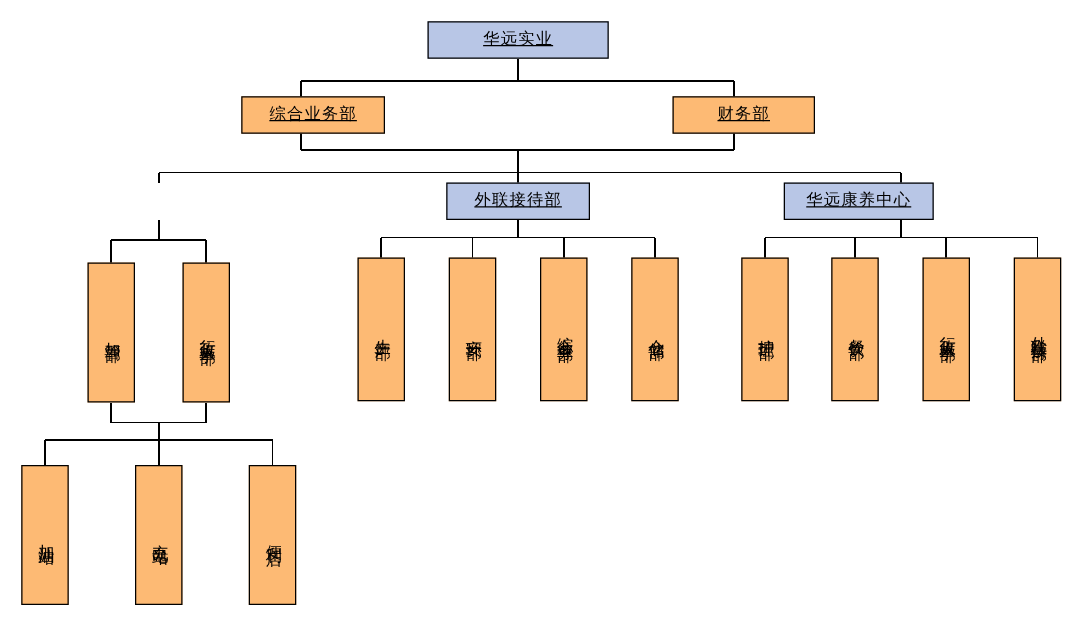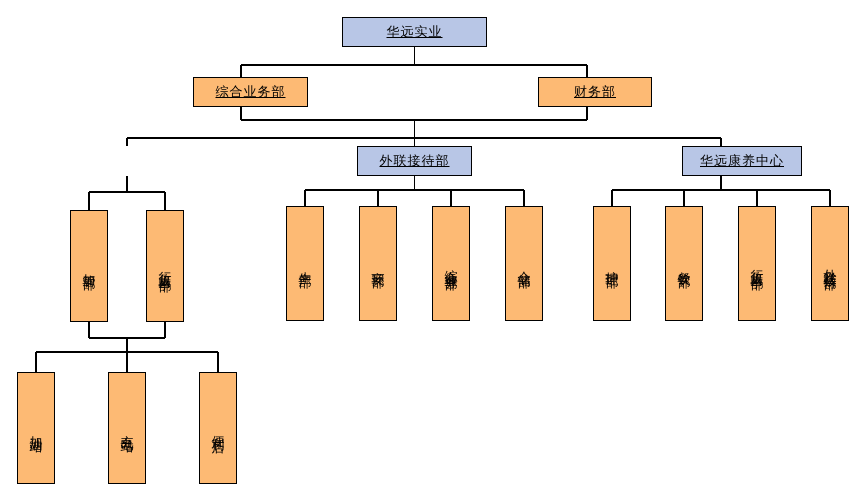--- a/index.html
+++ b/index.html
@@ -114,21 +114,21 @@
   <div class="node horizontal" style="left:193px; top:77px; width:115px; height:30px;">
     <span class="node-label">综合业务部</span>
   </div>
   <div class="node horizontal" style="left:538px; top:77px; width:114px; height:30px;">
     <span class="node-label">财务部</span>
   </div>
 
   <div class="node filled horizontal" style="left:357px; top:146px; width:115px; height:30px;">
     <span class="node-label">外联接待部</span>
   </div>
-  <div class="node filled horizontal" style="left:682px; top:146px; width:120px; height:30px;">
+  <div class="node filled horizontal" style="left:627px; top:146px; width:120px; height:30px;">
     <span class="node-label">华远康养中心</span>
   </div>
 
   <div class="node vertical" style="left:70px; top:210px; width:38px; height:112px;">
     <span class="node-label">加管部</span>
   </div>
   <div class="node vertical" style="left:146px; top:210px; width:38px; height:112px;">
     <span class="node-label">行政人事部</span>
   </div>
 

